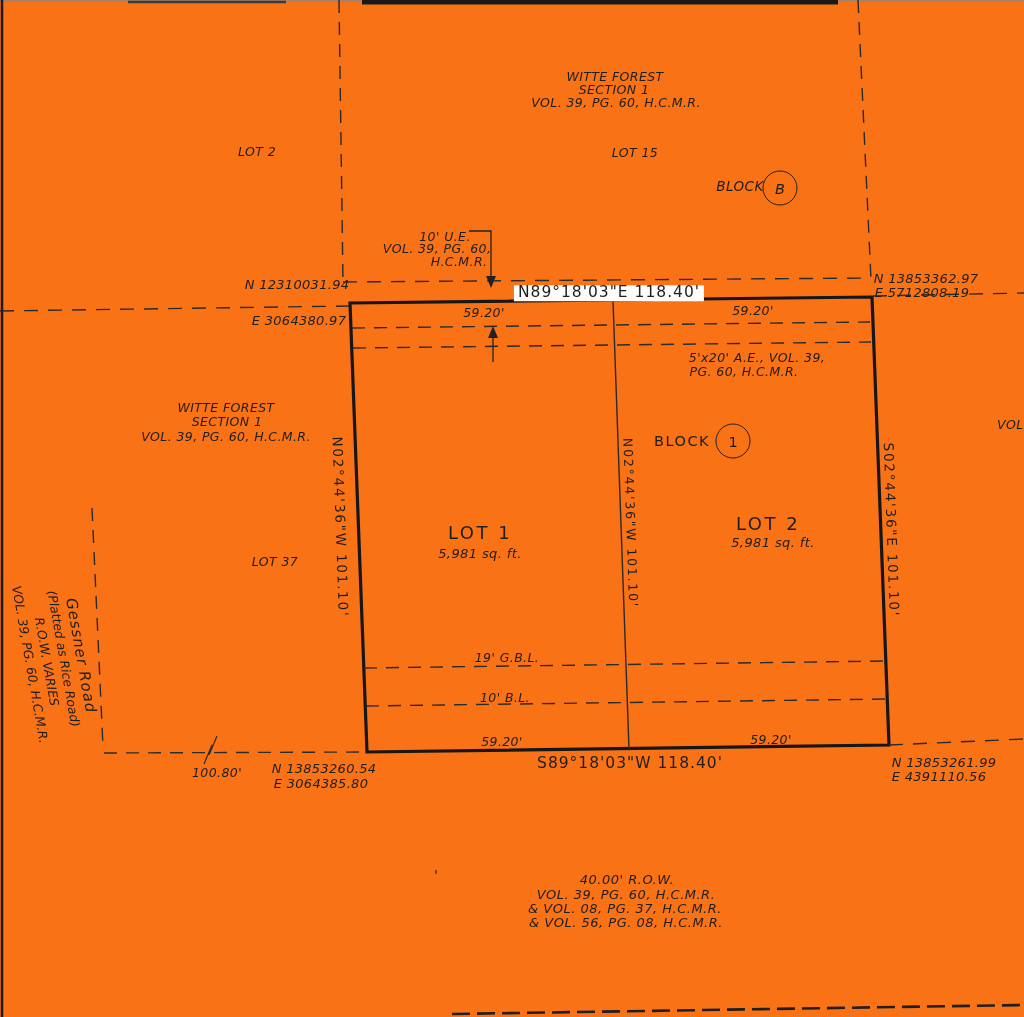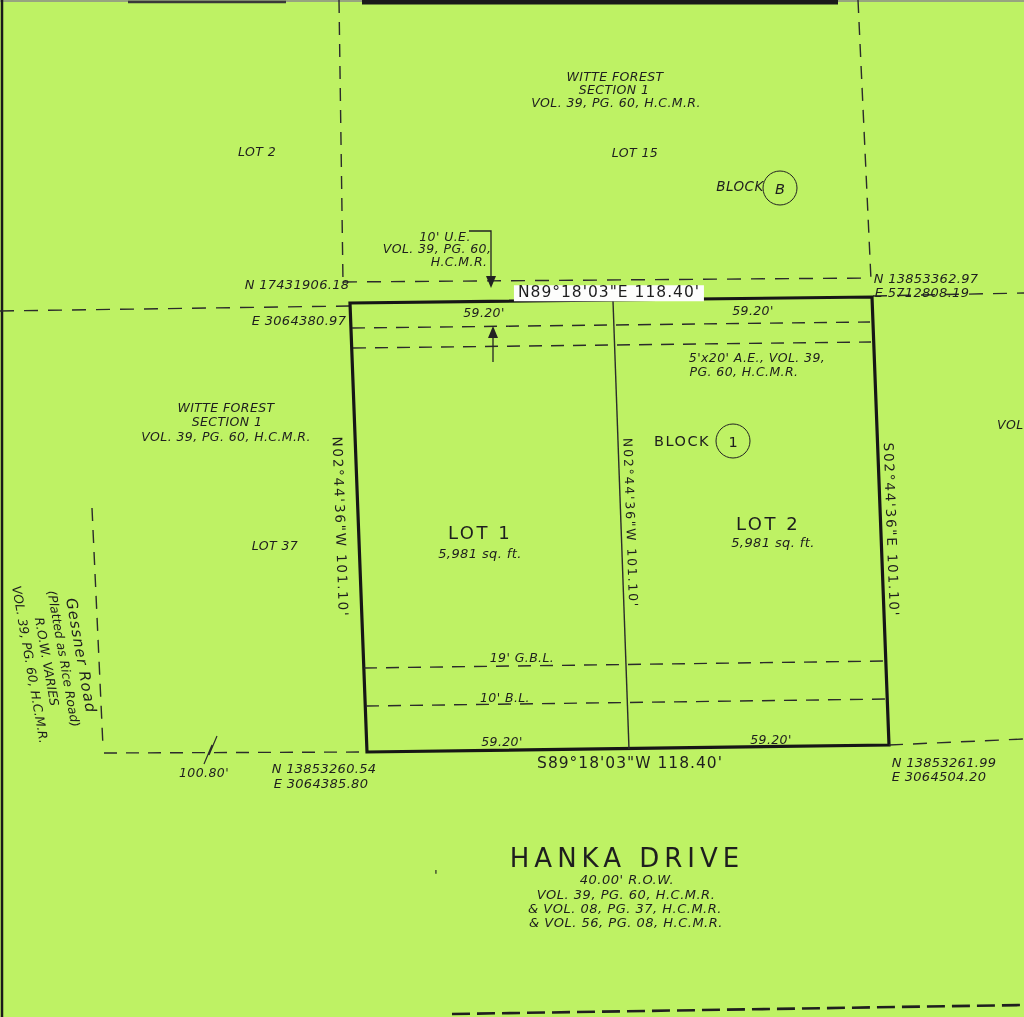--- a/index.html
+++ b/index.html
@@ -1,16 +1,16 @@
 <!DOCTYPE html>
 <html><head>
 <meta charset="utf-8">
 <style>
   html,body{margin:0;padding:0;background:#e8e8e8;}
-  #plat{position:relative;width:1024px;height:1017px;background:#bef264;overflow:hidden;
+  #plat{position:relative;width:1024px;height:1017px;background:#f97316;overflow:hidden;
         font-family:"DejaVu Sans",sans-serif;color:#1e1e1e;}
   #linework{position:absolute;left:0;top:0;}
   .lbl{position:absolute;white-space:nowrap;font-style:italic;font-size:12.5px;
        letter-spacing:.4px;line-height:1;}
   .ctr{transform:translate(-50%,-50%);}
   .bearH{font-style:normal;font-size:15.5px;letter-spacing:1px;}
   .bearV{font-style:normal;font-size:13.5px;letter-spacing:1.8px;
          transform:translate(-50%,-50%) rotate(88deg);}
   .lotName{font-style:normal;font-size:18px;letter-spacing:2.5px;}
   .blockLbl{font-style:normal;font-size:14.5px;letter-spacing:1.5px;}
@@ -72,40 +72,40 @@
   <div class="lbl ctr" style="left:635px;top:153px;">LOT 15</div>
   <div class="lbl ctr" style="left:740px;top:187px;font-size:13.5px;">BLOCK</div>
   <div class="blkCircle" style="left:780px;top:188px;">
     <span>B</span>
   </div>
 
   <div class="lbl ctr" style="left:445px;top:237px;">10' U.E.</div>
   <div class="lbl ctr" style="left:437px;top:249px;">VOL. 39, PG. 60,</div>
   <div class="lbl ctr" style="left:435px;top:262px;margin-left:24px;">H.C.M.R.</div>
 
-  <div class="lbl ctr coord" style="left:297px;top:284px;">N 17431906.18</div>
+  <div class="lbl ctr coord" style="left:297px;top:284px;">N 12310031.94</div>
   <div class="lbl ctr coord" style="left:299px;top:298px;margin-top:22px;">E 3064380.97</div>
   <div class="lbl ctr coord" style="left:926px;top:278px;">N 13853362.97</div>
   <div class="lbl ctr coord" style="left:922px;top:292px;">E 5712808.19</div>
   <div class="lbl ctr coord" style="left:324px;top:768px;">N 13853260.54</div>
   <div class="lbl ctr coord" style="left:321px;top:783px;">E 3064385.80</div>
   <div class="lbl ctr coord" style="left:944px;top:762px;">N 13853261.99</div>
-  <div class="lbl ctr coord" style="left:939px;top:776px;">E 3064504.20</div>
+  <div class="lbl ctr coord" style="left:939px;top:776px;">E 4391110.56</div>
 
   <div class="lbl ctr bearH" style="left:609px;top:293px;background:#fdfdfc;padding:0 4px;">N89°18'03"E  118.40'</div>
   <div class="lbl ctr" style="left:484px;top:313px;">59.20'</div>
   <div class="lbl ctr" style="left:753px;top:311px;">59.20'</div>
 
   <div class="lbl ctr" style="left:757px;top:358px;">5'x20' A.E., VOL. 39,</div>
   <div class="lbl ctr" style="left:744px;top:372px;">PG. 60, H.C.M.R.</div>
 
   <div class="lbl ctr" style="left:226px;top:408px;">WITTE FOREST</div>
   <div class="lbl ctr" style="left:227px;top:422px;">SECTION 1</div>
   <div class="lbl ctr" style="left:226px;top:437px;">VOL. 39, PG. 60, H.C.M.R.</div>
-  <div class="lbl ctr" style="left:275px;top:546px;">LOT 37</div>
+  <div class="lbl ctr" style="left:275px;top:562px;">LOT 37</div>
 
   <div class="gessner" style="left:56px;top:660px;">
     <div class="g1">Gessner Road</div>
     <div class="g2">(Platted as Rice Road)</div>
     <div class="g2">R.O.W. VARIES</div>
     <div class="g2">VOL. 39, PG. 60, H.C.M.R.</div>
   </div>
 
   <div class="lbl bearV" style="left:340px;top:527px;">N02°44'36"W  101.10'</div>
   <div class="lbl bearV" style="left:630px;top:523px;font-size:12.5px;">N02°44'36"W  101.10'</div>
@@ -113,31 +113,30 @@
 
   <div class="lbl ctr blockLbl" style="left:682px;top:441px;">BLOCK</div>
   <div class="blkCircle" style="left:733px;top:441px;font-style:normal;">
     <span>1</span>
   </div>
   <div class="lbl ctr lotName" style="left:480px;top:533px;">LOT 1</div>
   <div class="lbl ctr" style="left:480px;top:553px;font-size:13px;">5,981 sq. ft.</div>
   <div class="lbl ctr lotName" style="left:768px;top:524px;">LOT 2</div>
   <div class="lbl ctr" style="left:773px;top:542px;font-size:13px;">5,981 sq. ft.</div>
 
-  <div class="lbl ctr" style="left:507px;top:658px;margin-left:15px;">19' G.B.L.</div>
+  <div class="lbl ctr" style="left:507px;top:658px;">19' G.B.L.</div>
   <div class="lbl ctr" style="left:505px;top:698px;">10' B.L.</div>
 
   <div class="lbl ctr" style="left:502px;top:742px;">59.20'</div>
   <div class="lbl ctr" style="left:771px;top:740px;">59.20'</div>
   <div class="lbl ctr bearH" style="left:630px;top:764px;">S89°18'03"W  118.40'</div>
-  <div class="lbl ctr" style="left:204px;top:773px;text-align:right;">100.80'</div>
+  <div class="lbl ctr" style="left:217px;top:773px;text-align:right;">100.80'</div>
 
   <div class="lbl" style="left:997px;top:419px;">VOL.</div>
 
-  <div class="lbl ctr hankaName" style="left:627px;top:858px;">HANKA DRIVE</div>
   <div class="lbl ctr hankaSub" style="left:627px;top:879px;">40.00' R.O.W.</div>
   <div class="lbl ctr hankaSub" style="left:626px;top:894px;">VOL. 39, PG. 60, H.C.M.R.</div>
   <div class="lbl ctr hankaSub" style="left:625px;top:908px;">&amp; VOL. 08, PG. 37, H.C.M.R.</div>
   <div class="lbl ctr hankaSub" style="left:626px;top:922px;text-align:right;">&amp; VOL. 56, PG. 08, H.C.M.R.</div>
 
   <div class="lbl" style="left:434px;top:868px;font-size:14px;">'</div>
 
 </div>
 
 </body></html>

